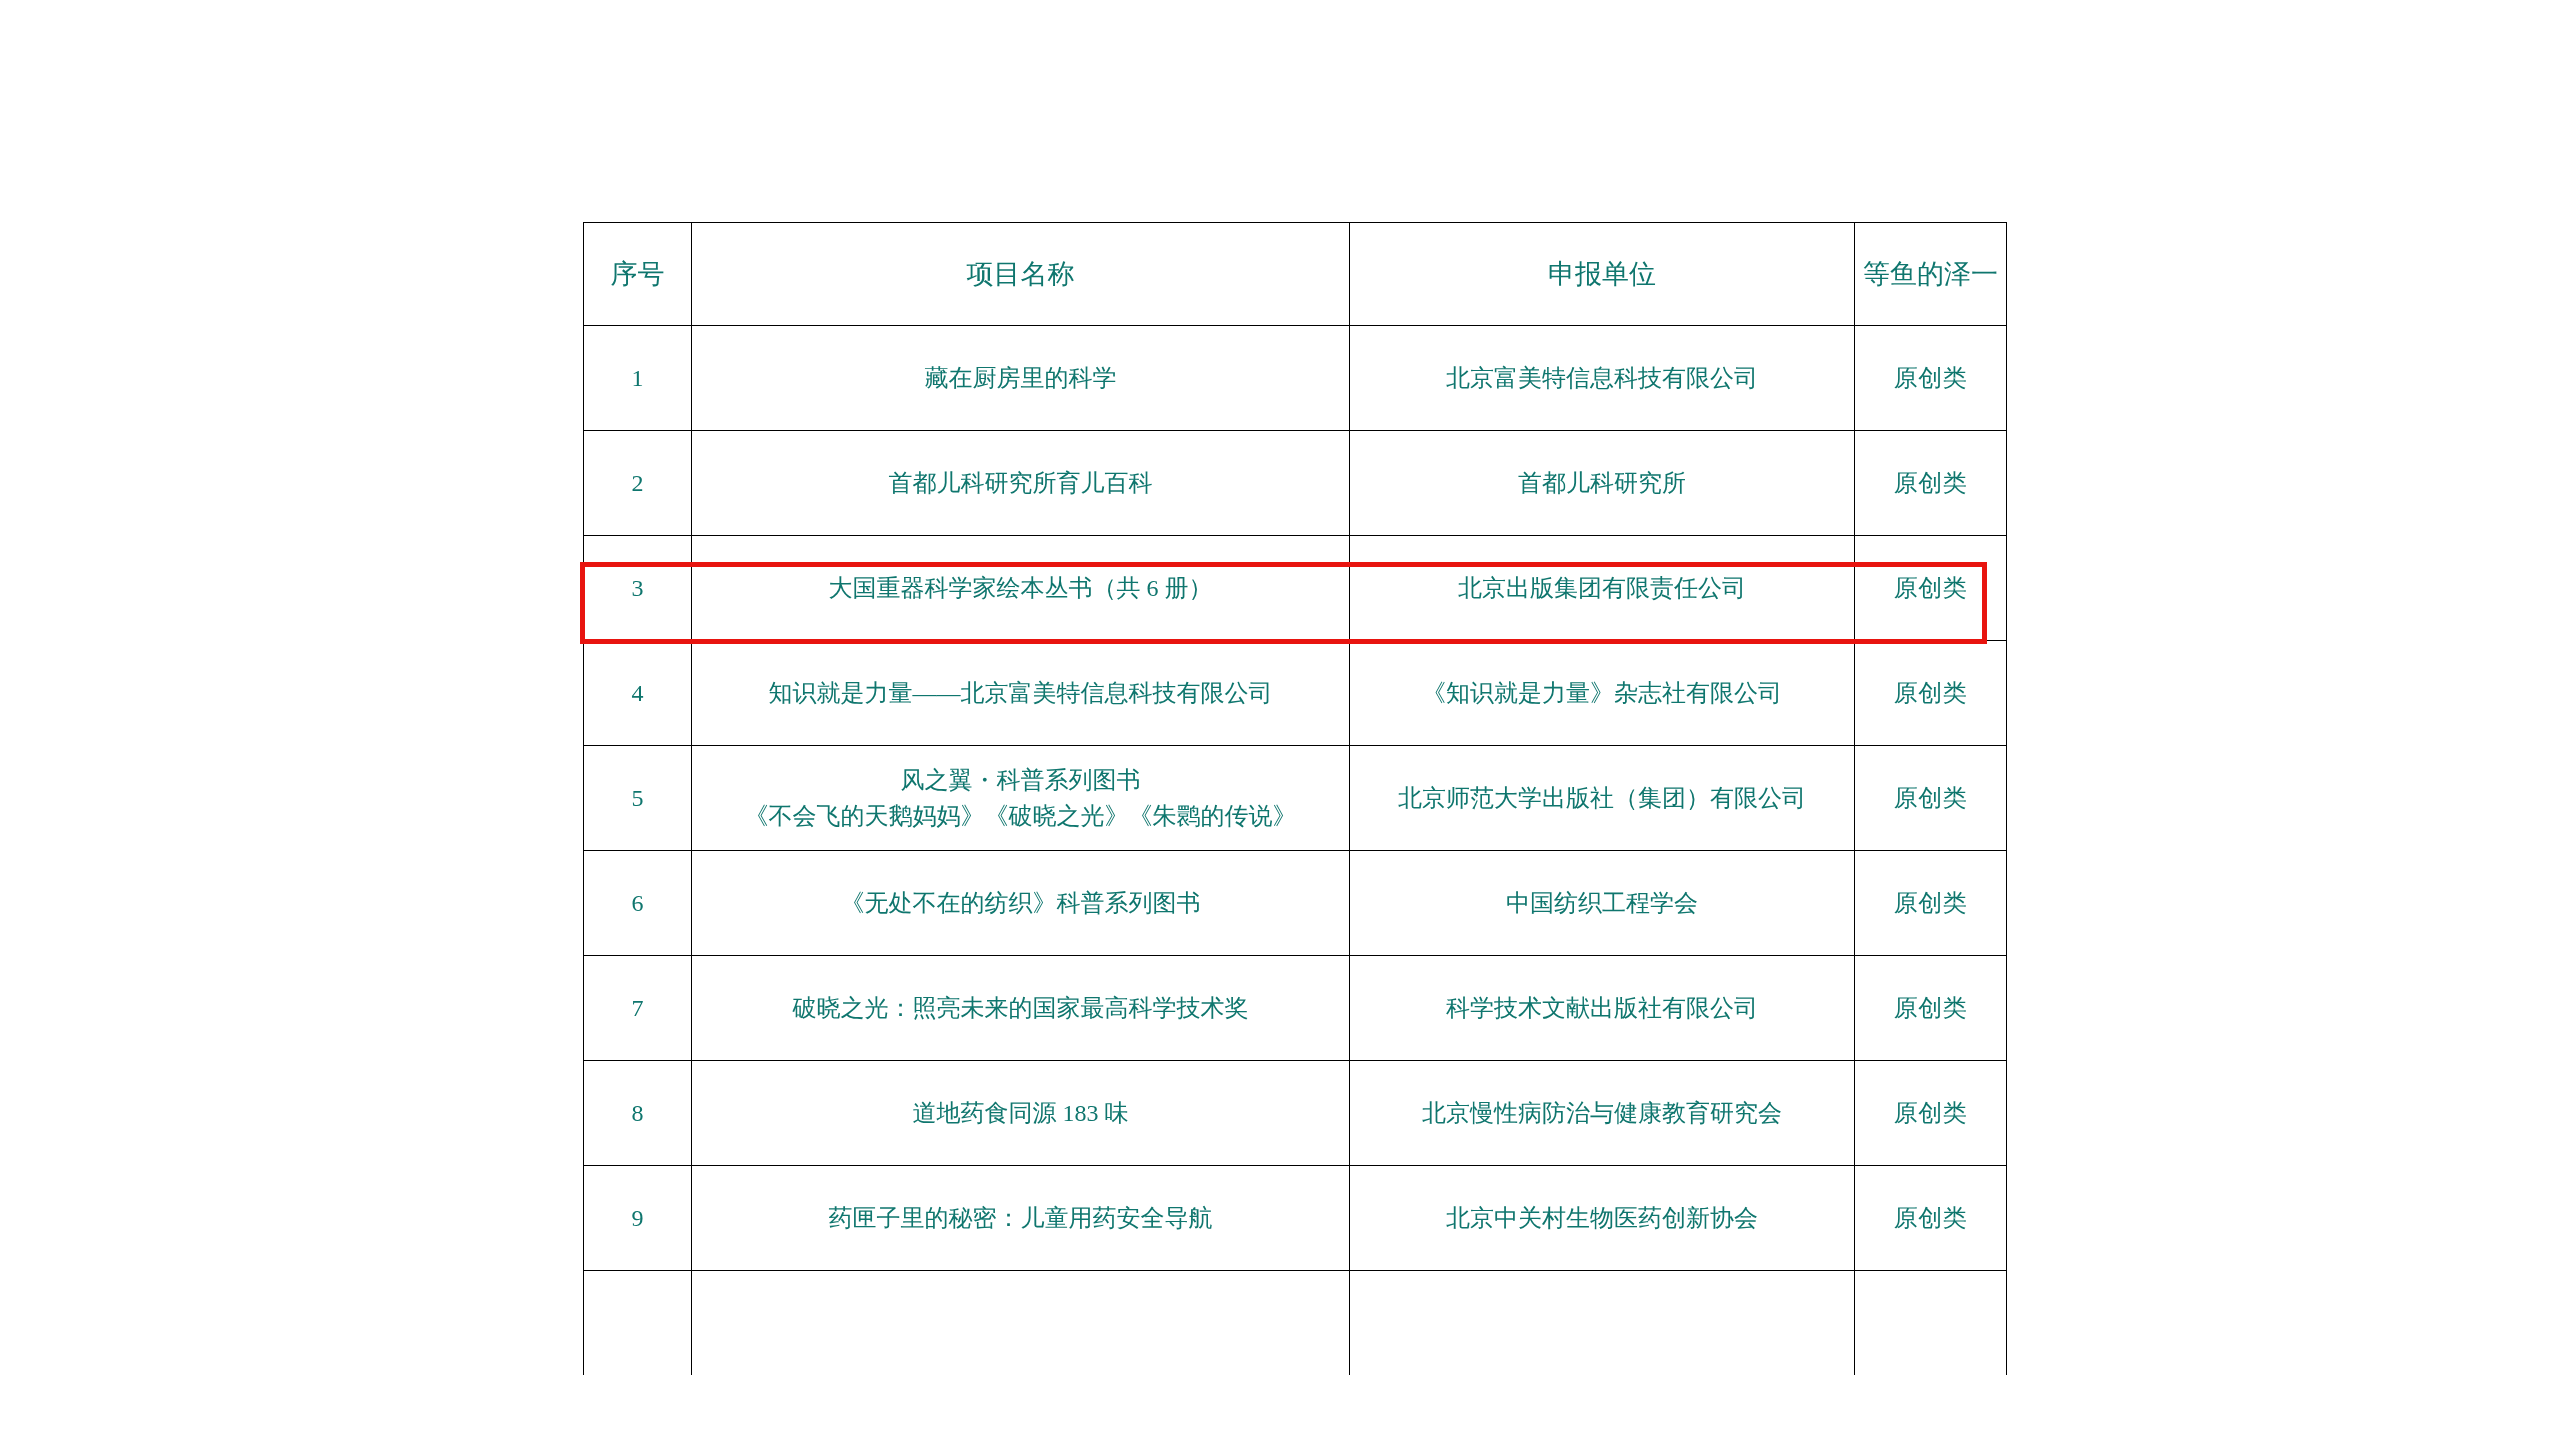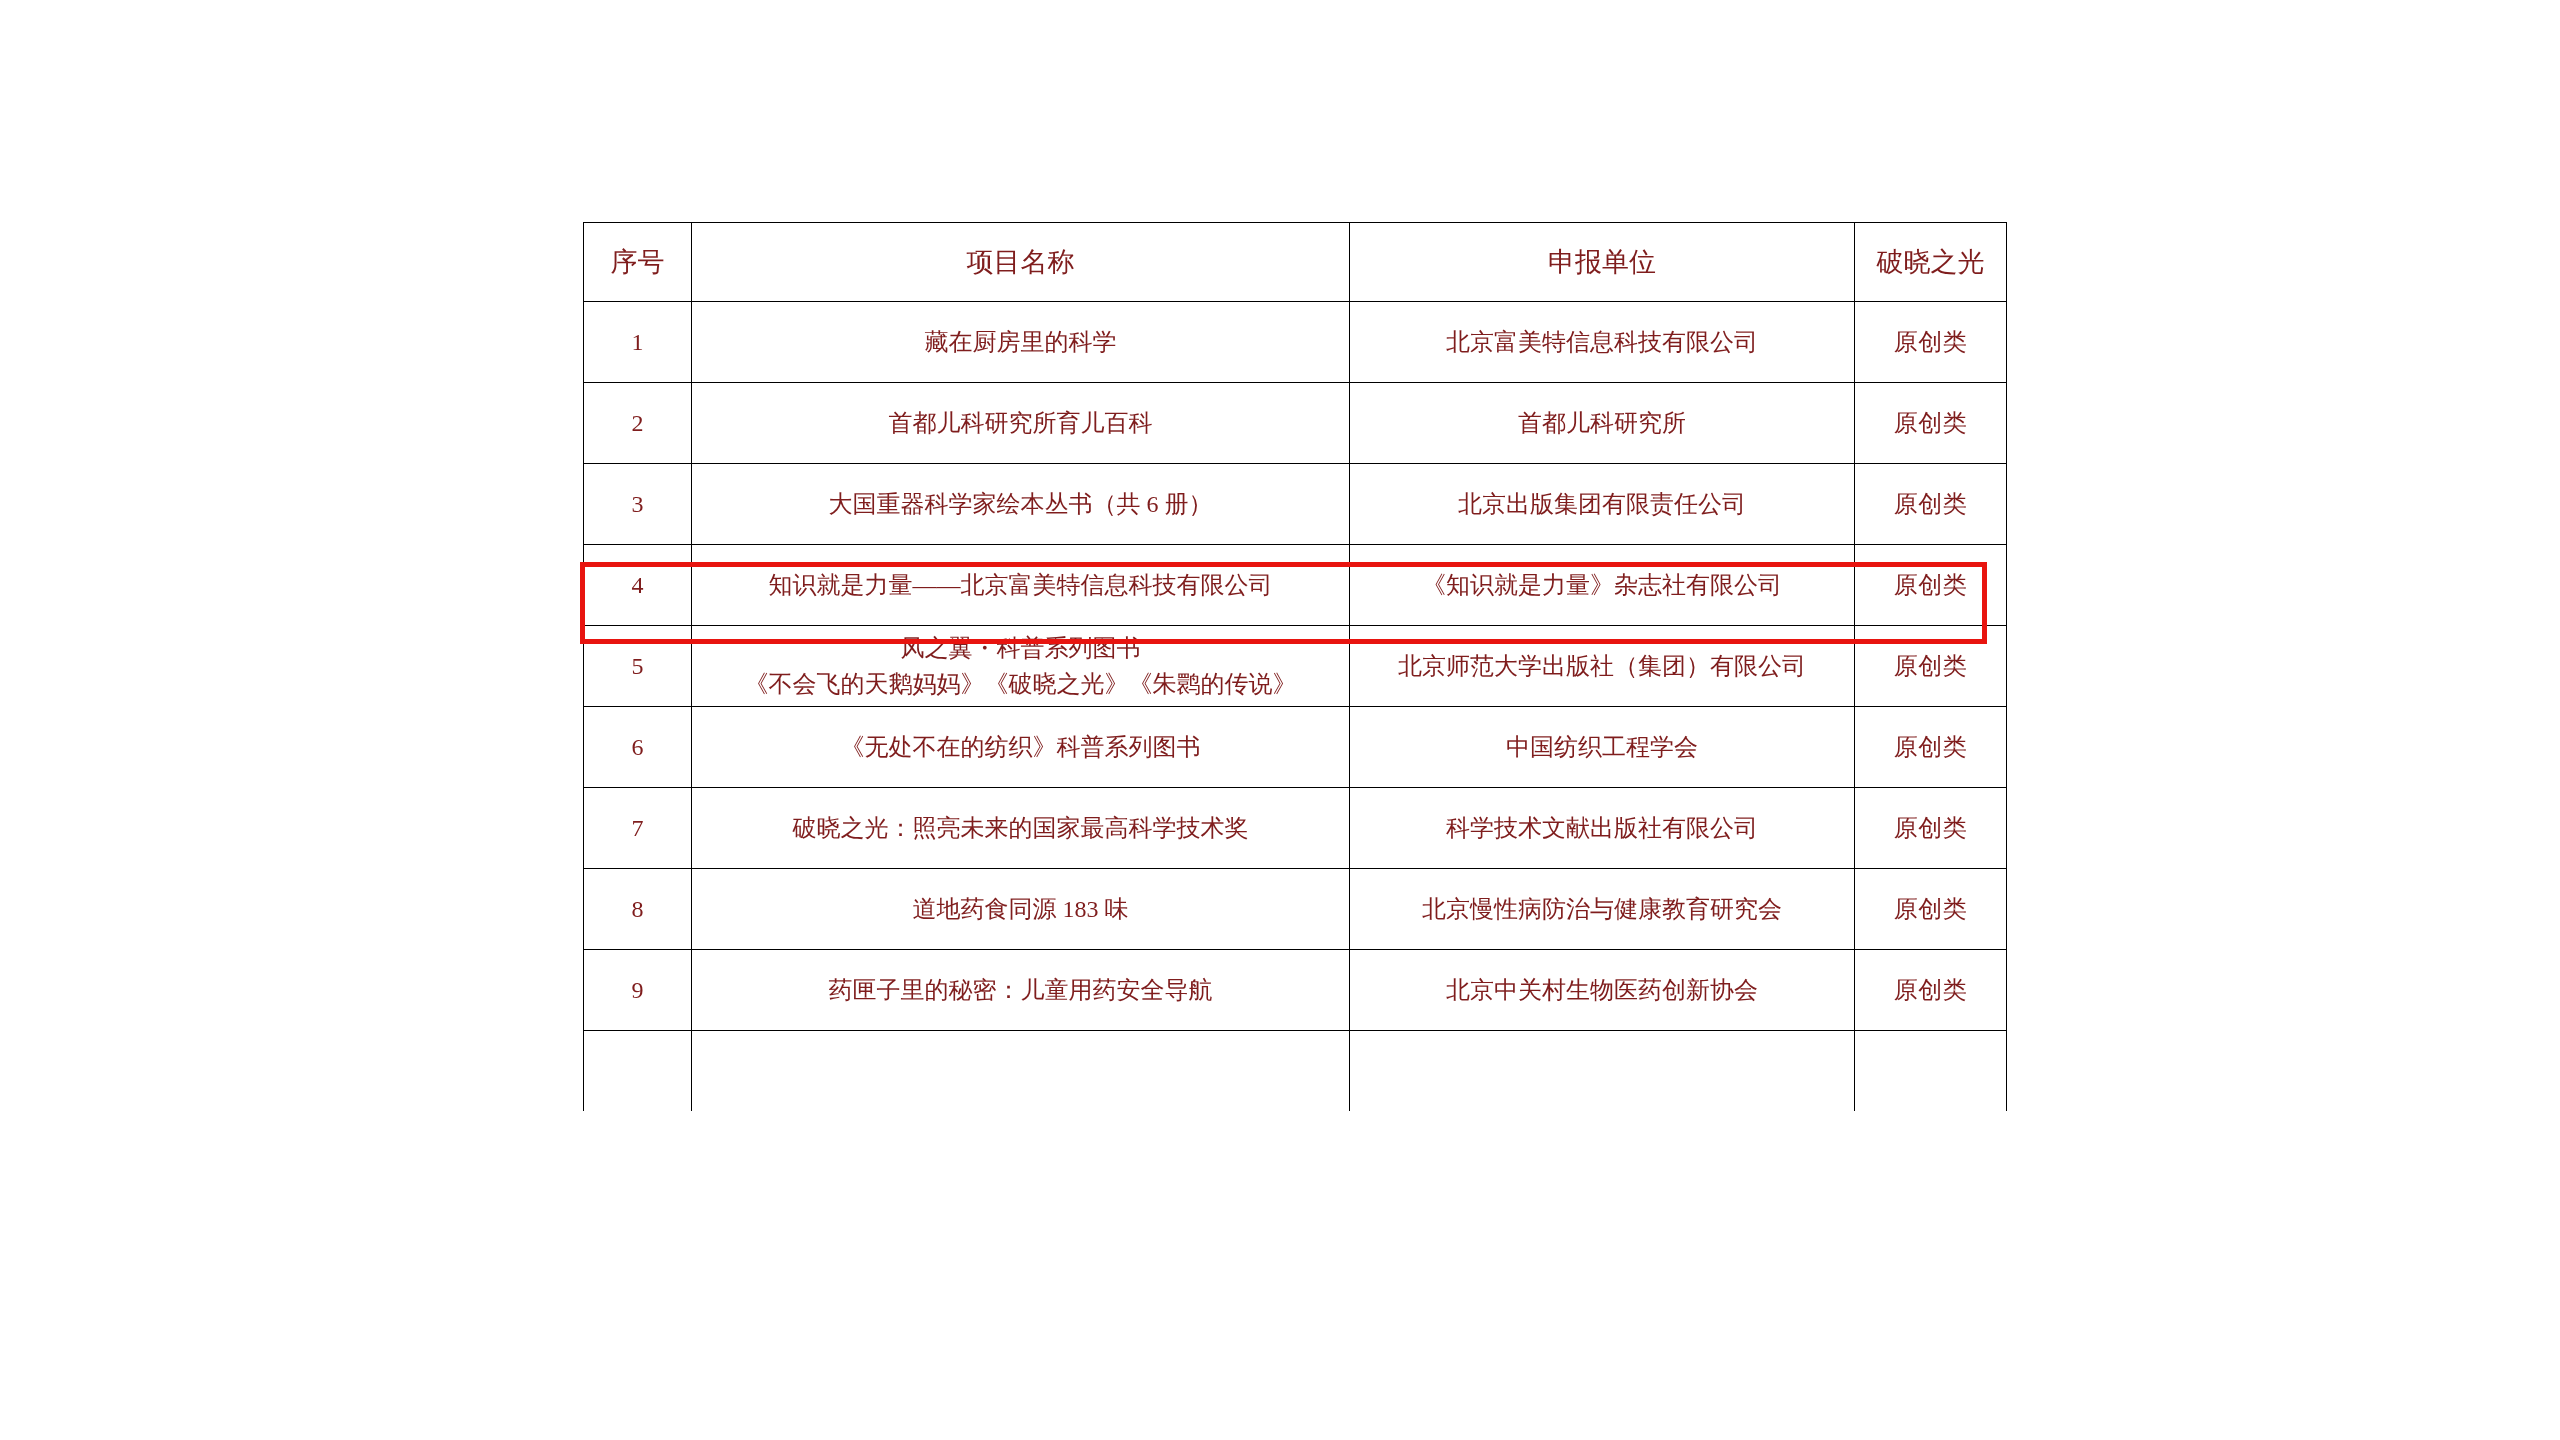--- a/index.html
+++ b/index.html
@@ -35,22 +35,22 @@
   table.doc-table col.c-name  { width: 658px; }
   table.doc-table col.c-unit  { width: 505px; }
   table.doc-table col.c-type  { width: 152px; }
 
   table.doc-table th,
   table.doc-table td {
     border: 1px solid #000000;
     text-align: center;
     vertical-align: middle;
     font-weight: normal;
-    color: #7f1d1d;
-    padding: 0 6px;
+    color: #0f766e;
+    padding: 12px 6px;
     line-height: 1.5;
   }
   table.doc-table thead th {
     height: 78px;
     font-size: 27px;
   }
   table.doc-table tbody td {
     height: 80px;
     font-size: 24px;
   }
@@ -94,21 +94,21 @@
         <col class="c-idx">
         <col class="c-name">
         <col class="c-unit">
         <col class="c-type">
       </colgroup>
       <thead>
         <tr>
           <th>序号</th>
           <th>项目名称</th>
           <th>申报单位</th>
-          <th>破晓之光</th>
+          <th>等鱼的泽一</th>
         </tr>
       </thead>
       <tbody>
         <tr>
           <td class="idx">1</td>
           <td class="name">藏在厨房里的科学</td>
           <td class="unit">北京富美特信息科技有限公司</td>
           <td class="type">原创类</td>
         </tr>
         <tr>

